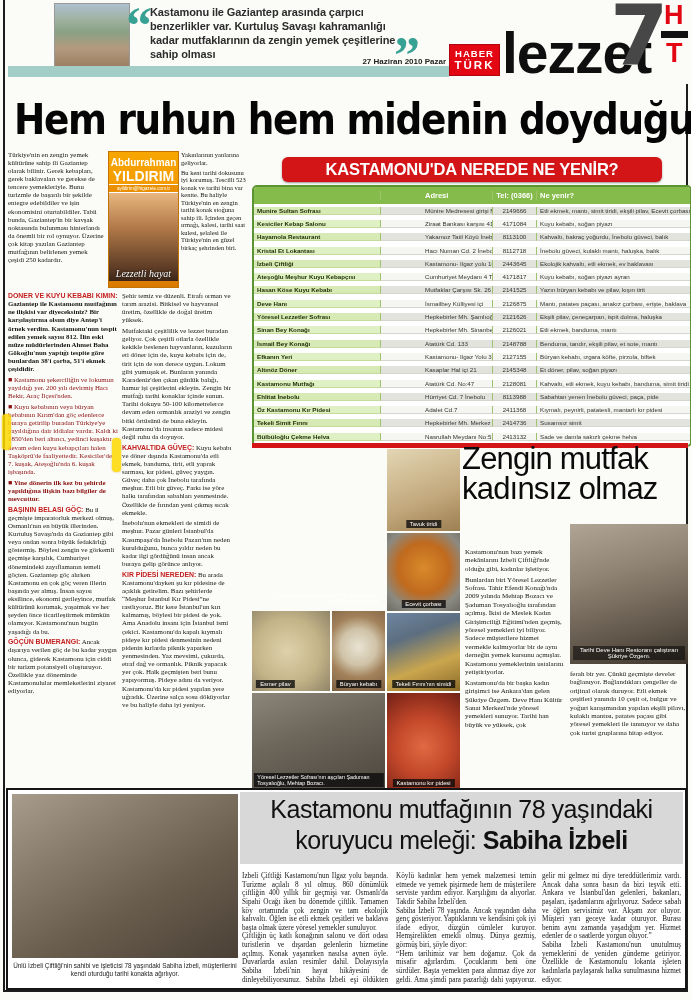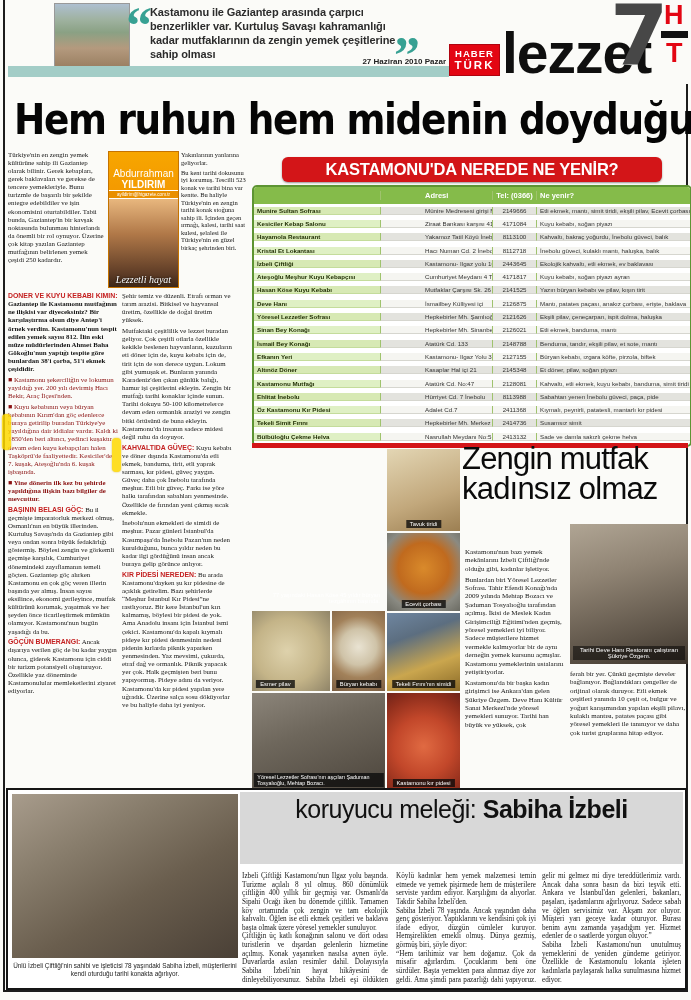--- a/index.html
+++ b/index.html
@@ -26,22 +26,22 @@
   #main-headline{font-family:"DejaVu Sans",sans-serif;font-size:43px;font-weight:800;color:#050505;
      letter-spacing:-1.5px;transform:scaleX(.87);transform-origin:left top;white-space:nowrap;}
   
   .colbox{position:absolute;overflow:hidden;font-family:"Liberation Serif",serif;color:#161616;text-align:left;}
   .colbox p{margin:0 0 2.5px 0;}
   .rh{color:#c42020;font-weight:700;font-family:"Liberation Sans",sans-serif;}
   .bold{font-weight:700;}
   .bullet{color:#8a1111;}
   
   #author-box{background:linear-gradient(180deg,#f7a600,#f08c00 60%,#d97b00);border:1px solid #c57300;}
-  #author-first{font-size:10px;font-weight:400;color:#fff;text-align:center;margin-top:16px;}
-  #author-last{font-size:10px;font-weight:800;color:#fff;text-align:center;}
+  #author-first{font-size:10px;font-weight:700;color:#fff;text-align:center;margin-top:5px;}
+  #author-last{font-size:14px;font-weight:800;color:#fff;text-align:center;}
   #author-email{font-size:4.6px;color:#fff;background:#e98f00;text-align:center;padding:1px 0;border-top:1px solid #fff;border-bottom:1px solid #fff;}
   #author-photo{height:88px;background:linear-gradient(180deg,#e8b77e 0%,#b07848 40%,#5e3c26 85%,#3c2617);position:relative;}
   #author-tagline{position:absolute;bottom:2px;width:100%;text-align:center;color:#fff;
      font-family:"Liberation Serif",serif;font-style:italic;font-size:10px;text-shadow:0 0 2px #000;}
   
   #guide-title{background:#d31518;color:#fff;font-size:16.5px;font-weight:800;text-align:center;
      line-height:25px;border-radius:6px;box-shadow:0 1px 2px rgba(0,0,0,.4);letter-spacing:-.2px;}
   #guide-table{border:2px solid #5d9433;border-radius:5px;background:#fff;overflow:hidden;}
   .thead{display:flex;height:17px;background:#85bb4a;color:#fff;font-weight:700;font-size:7.5px;align-items:center;}
   .trow{display:flex;height:13.3px;align-items:center;}
@@ -317,20 +317,21 @@
   </div>
   <div class="colbox" style="left:570px;top:670px;width:118px;height:116px;font-size:7px;line-height:1.2">
     <p>ferah bir yer. Çünkü geçmişte develer bağlanıyor. Bağlandıkları çengeller de orijinal olarak duruyor. Etli ekmek çeşitleri yanında 10 çeşit ot, bulgur ve yoğurt karışımından yapılan ekşili pilavı, kulaklı mantısı, patates paçası gibi yöresel yemekleri ile tanınıyor ve daha çok turist gruplarına hitap ediyor.</p>
   </div>
 
   <div class="abs" id="bottom-box" style="left:6px;top:788px;width:677px;height:198px">
     <div class="abs photo" style="left:4px;top:4px;width:226px;height:164px;
          background:linear-gradient(150deg,#a89c8c 0%,#887d6c 30%,#6a5e4e 60%,#4a4036 100%)"></div>
     <div class="abs" id="bottom-caption" style="left:2px;top:172px;width:230px">Ünlü İzbeli Çiftliği'nin sahibi ve işleticisi 78 yaşındaki Sabiha İzbeli, müşterilerini kendi oturduğu tarihi konakta ağırlıyor.</div>
     <div class="abs" id="bottom-band" style="left:232px;top:2px;width:443px;height:70px;padding-top:2px">
+      <div class="bb-line">Kastamonu mutfağının 78 yaşındaki</div>
       <div class="bb-line"><span>koruyucu meleği: </span><span class="bold">Sabiha İzbeli</span></div>
     </div>
     <div class="btcol" style="left:234px;top:82px;width:146px;height:112px">İzbeli Çiftliği Kastamonu'nun Ilgaz yolu başında. Turizme açılalı 8 yıl olmuş. 860 dönümlük çiftliğin 400 yıllık bir geçmişi var. Osmanlı'da Sipahi Ocağı iken bu dönemde çiftlik. Tamamen köy ortamında çok zengin ve tam ekolojik kahvaltı. Öğlen ise etli ekmek çeşitleri ve baklava başta olmak üzere yöresel yemekler sunuluyor.
 Çiftliğin üç katlı konağının salonu ve dört odası turistlerin ve dışardan gelenlerin hizmetine açılmış. Konak yaşanırken nasılsa aynen öyle. Duvarlarda asılan resimler dahil. Dolayısıyla Sabiha İzbeli'nin hayat hikâyesini de dinleyebiliyorsunuz. Sabiha İzbeli eşi öldükten sonra bu kararı vermiş. Ailesine ve köyüne öncülük etmiş.</div>
     <div class="btcol" style="left:388px;top:82px;width:140px;height:112px">Köylü kadınlar hem yemek malzemesi temin etmede ve yemek pişirmede hem de müşterilere serviste yardım ediyor. Karşılığını da alıyorlar. Takdir Sabiha İzbeli'den.
 Sabiha İzbeli 78 yaşında. Ancak yaşından daha genç gösteriyor. Yaptıklarını ve kendisini çok iyi ifade ediyor, düzgün cümleler kuruyor. Hemşirelikten emekli olmuş. Dünya gezmiş, görmüş biri, şöyle diyor:
 “Hem tarihimiz var hem doğamız. Çok da misafir ağırlardım. Çocuklarım beni öne sürdüler. Başta yemekten para alınmaz diye zor geldi. Ama şimdi para pazarlığı dahi yapıyoruz. Başta müşteri</div>
     <div class="btcol" style="left:534px;top:82px;width:139px;height:112px">gelir mi gelmez mi diye tereddütlerimiz vardı. Ancak daha sonra basın da bizi teşvik etti. Ankara ve İstanbul'dan gelenleri, bakanları, paşaları, işadamlarını ağırlıyoruz. Sadece sabah ve öğlen servisimiz var. Akşam zor oluyor. Müşteri yarı geceye kadar oturuyor. Burası benim aynı zamanda yaşadığım yer. Hizmet edenler de o saatlerde yorgun oluyor.”
 Sabiha İzbeli Kastamonu'nun unutulmuş yemeklerini de yeniden gündeme getiriyor. Özellikle de Kastamonulu lokanta işleten kadınlarla paylaşarak halka sunulmasına hizmet ediyor.</div>
   </div>

